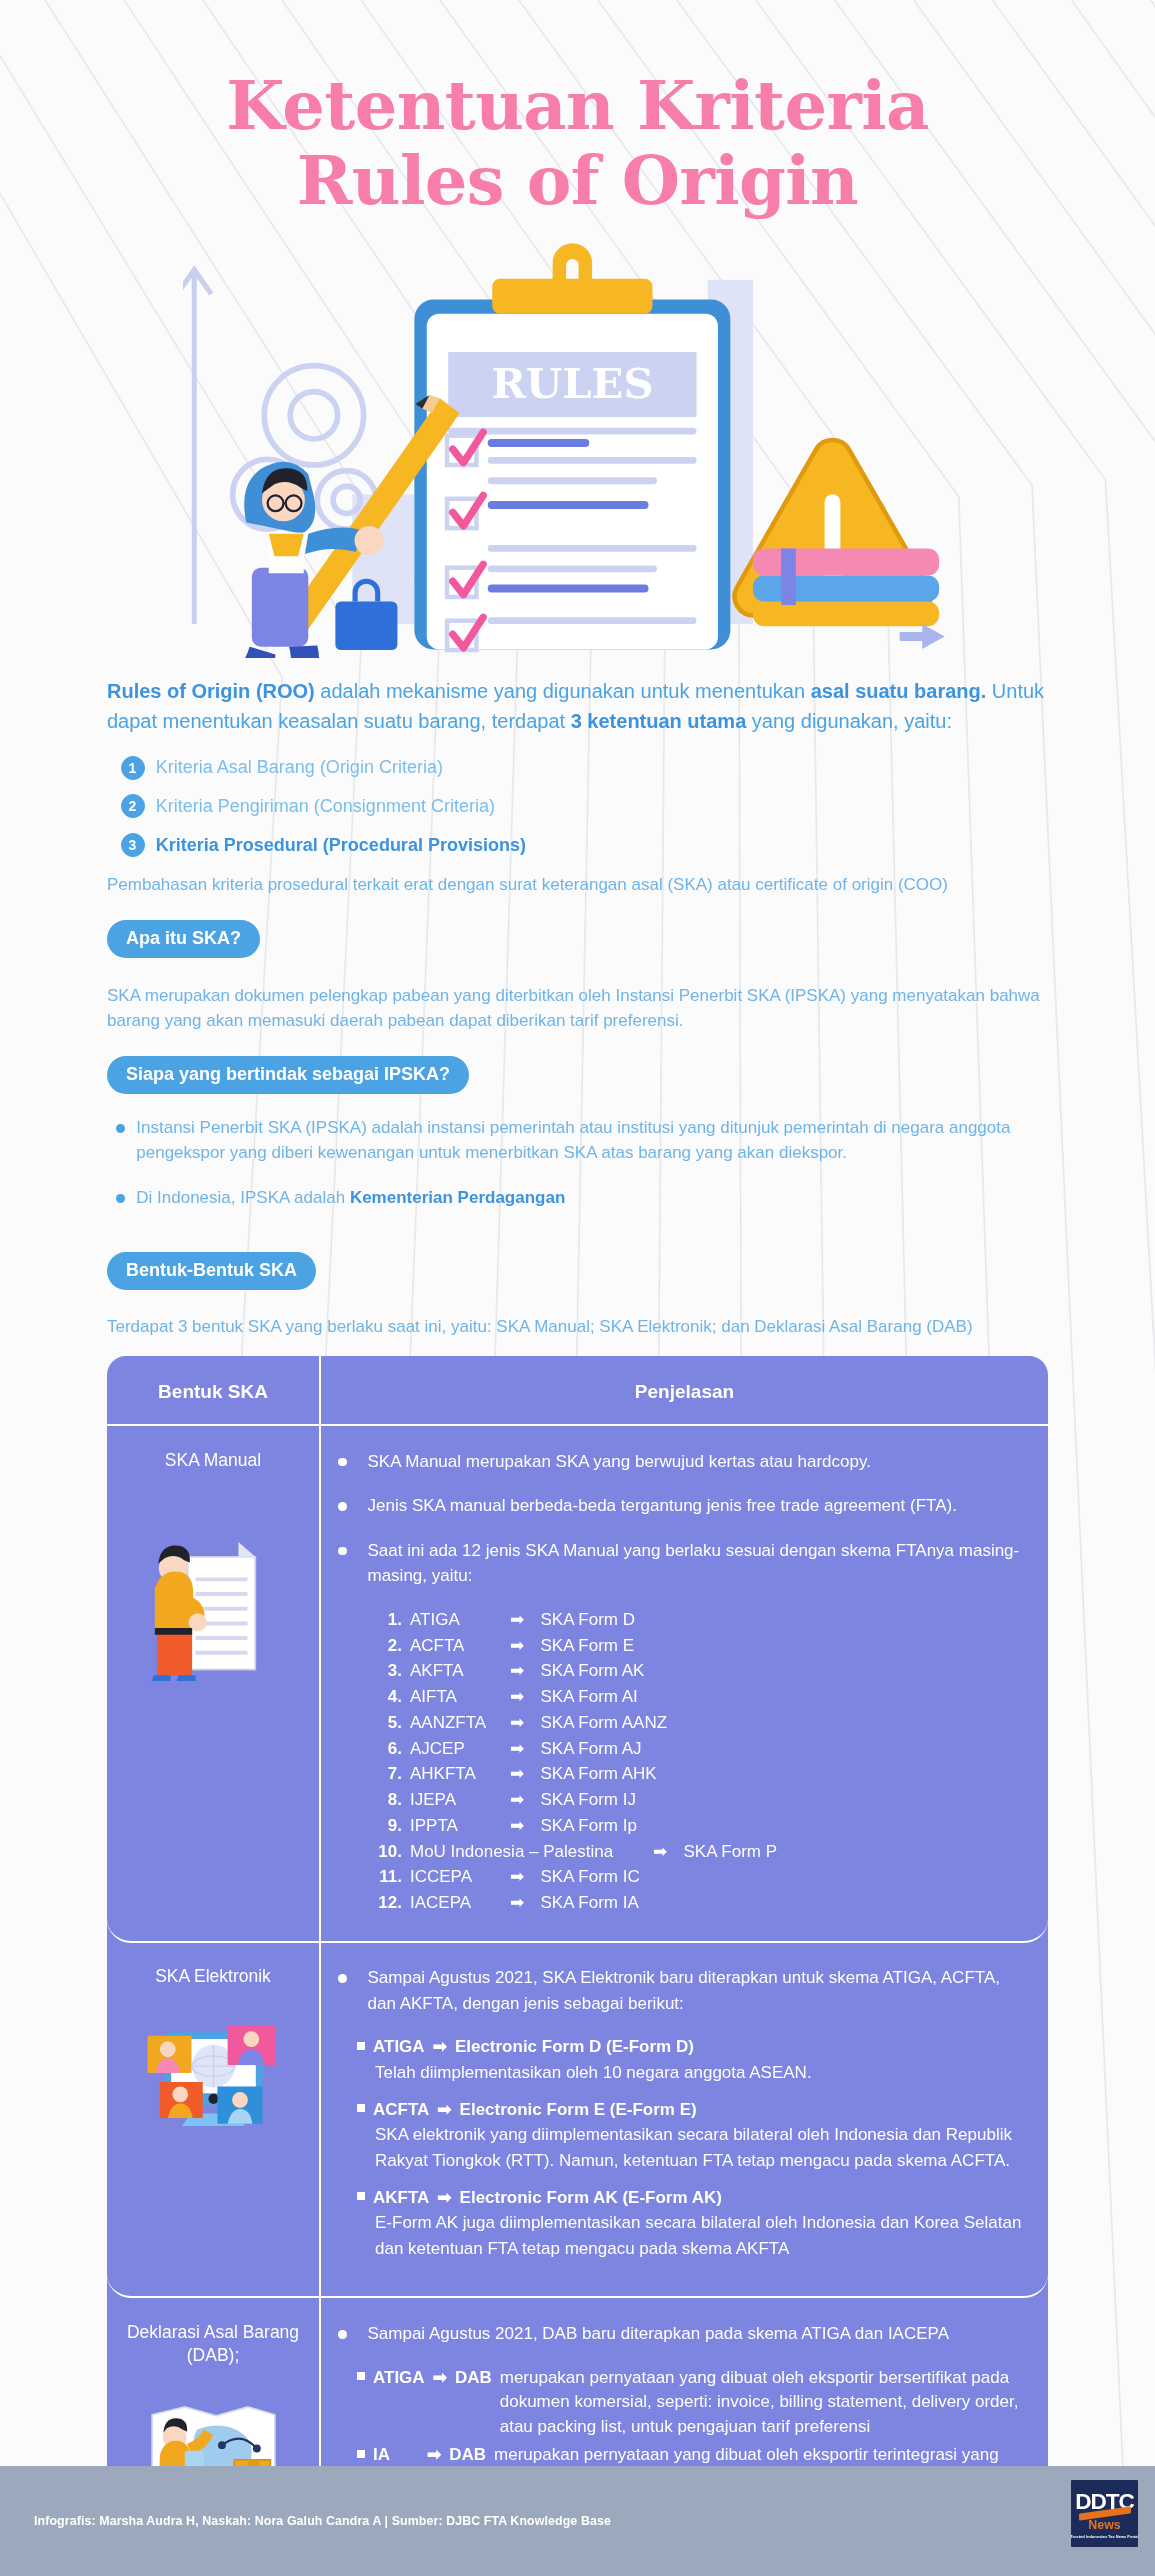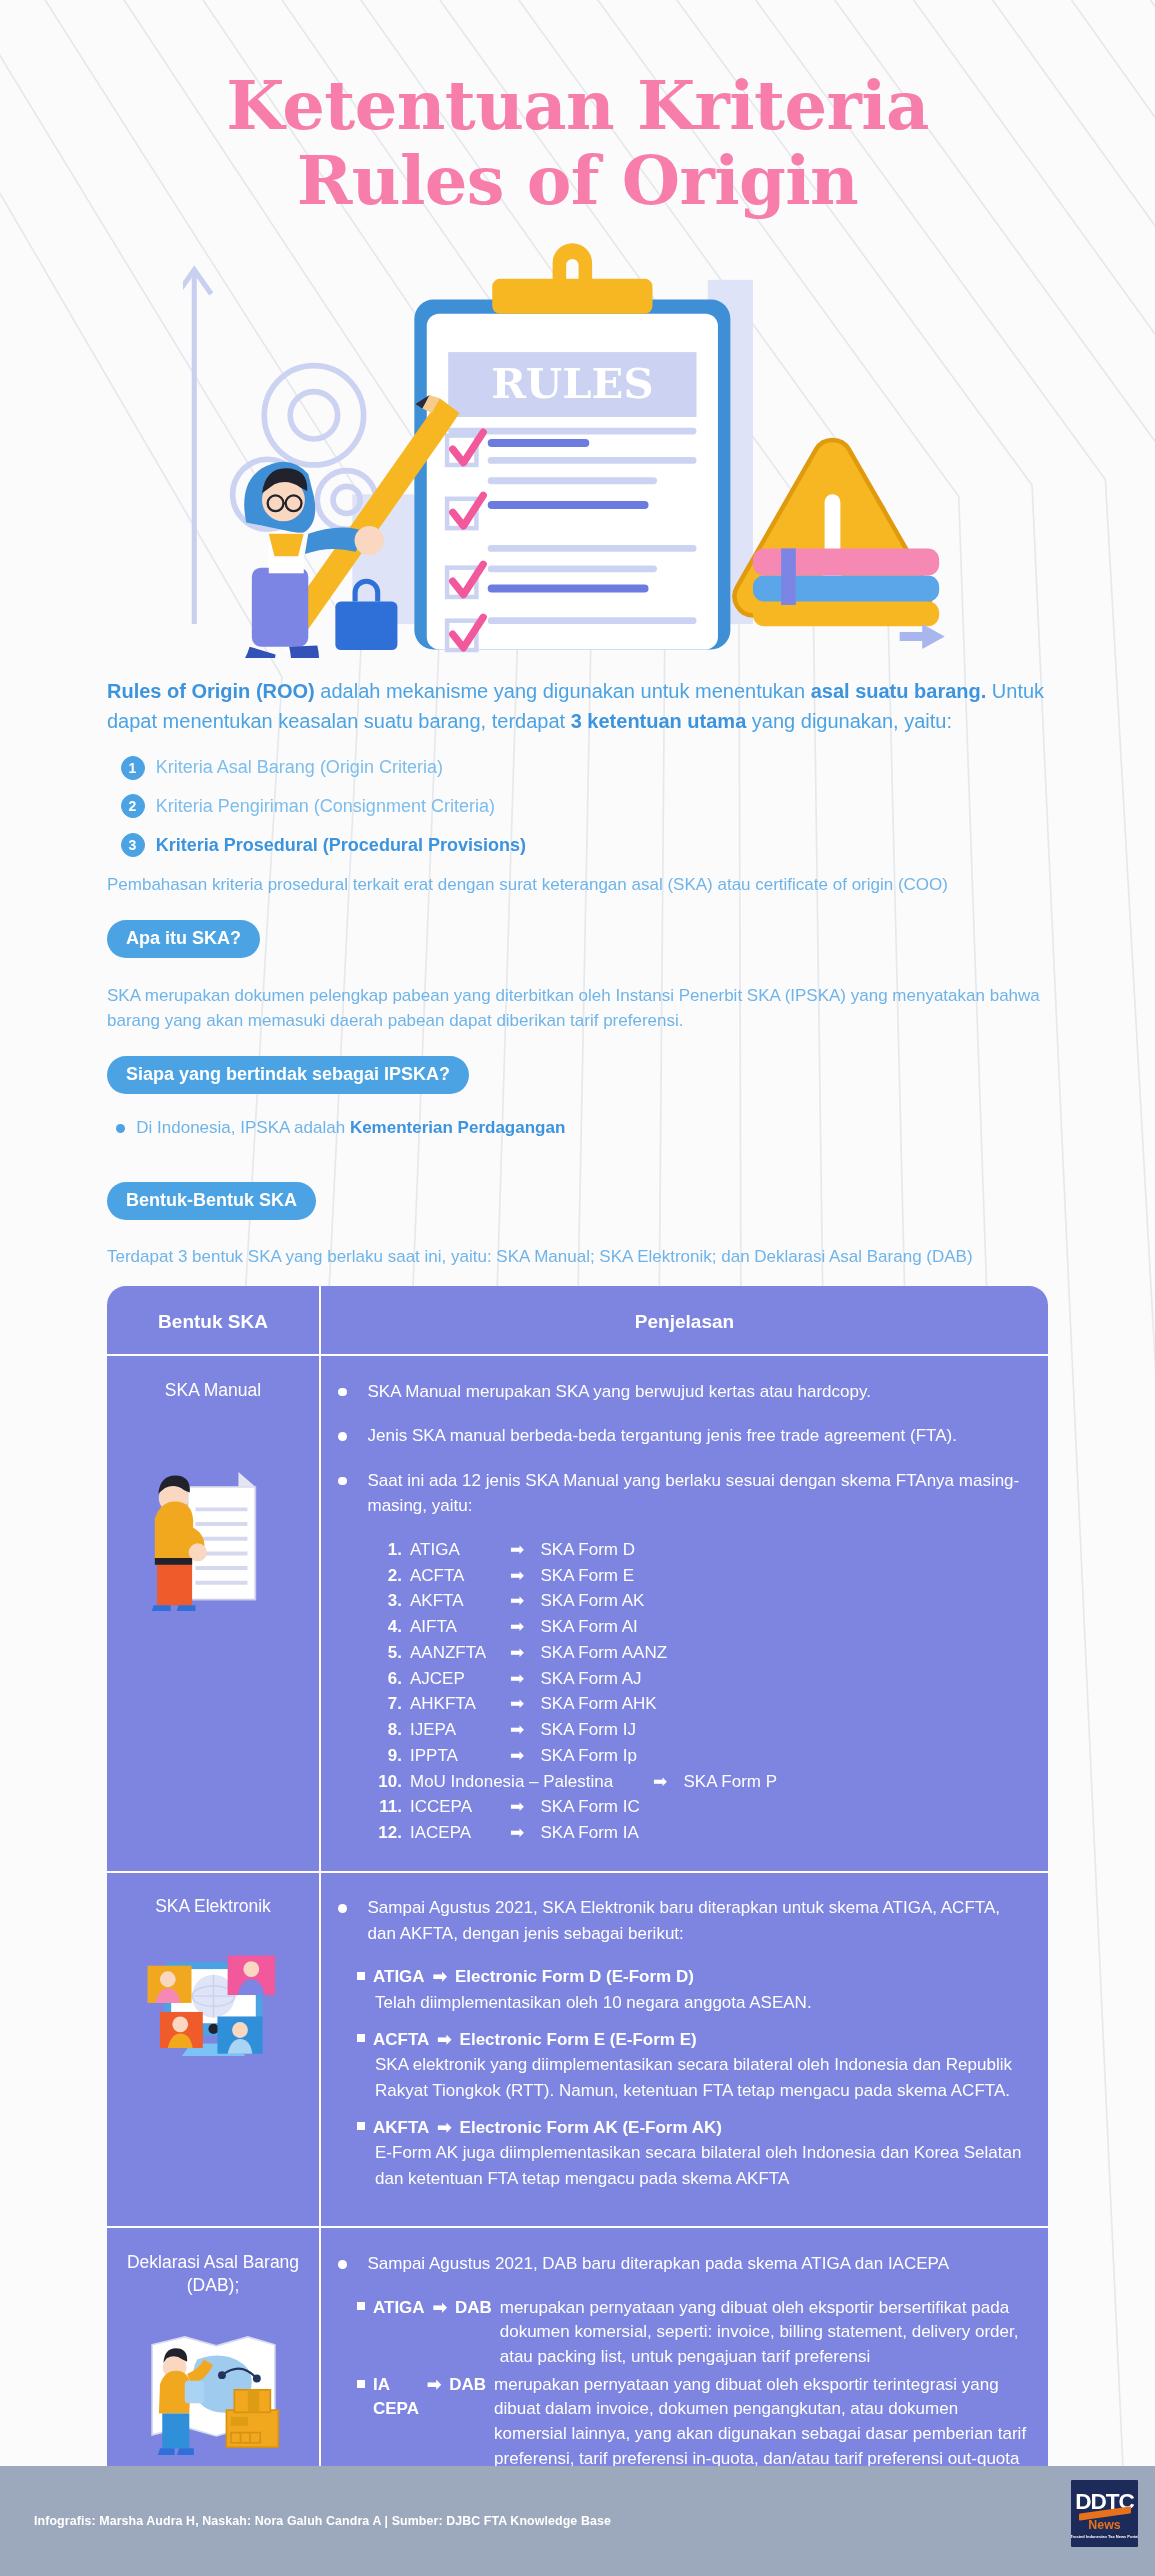--- a/index.html
+++ b/index.html
@@ -105,21 +105,21 @@
     flex:0 0 214px; text-align:center;
     font-weight:700; font-size:19px;
     padding:25px 5.6px 21.4px 5.6px;
     border-right:2.3px solid #ffffff;
   }
   .tbl-head .c2{
     flex:1; text-align:center;
     font-weight:700; font-size:19px;
     padding:25px 5.6px 21.4px 5.6px;
   }
-  .tbl-row{ display:flex; border-bottom:2.3px solid #ffffff; }
+  .tbl-row{ display:flex; border-bottom:2.3px solid #ffffff;border-radius:24px; }
   .tbl-row:last-child{ border-bottom:none; }
   .tbl-row .c1{
     flex:0 0 214px;
     border-right:2.3px solid #ffffff;
     padding:22.6px 10.2px 17px 10.2px;
     text-align:center;
   }
   .tbl-row .c2{ flex:1; padding:22.6px 19px 22.6px 17px; }
   .rowlabel{ font-size:17.5px; line-height:1.3; color:#fff; }
 
@@ -349,20 +349,24 @@
       </div>
     </div>
 
     <div class="para">Pembahasan kriteria prosedural terkait erat dengan surat keterangan asal (SKA) atau certificate of origin (COO)</div>
 
     <div class="pill">Apa itu SKA?</div>
     <div class="para">SKA merupakan dokumen pelengkap pabean yang diterbitkan oleh Instansi Penerbit SKA (IPSKA) yang menyatakan bahwa barang yang akan memasuki daerah pabean dapat diberikan tarif preferensi.</div>
 
     <div class="pill">Siapa yang bertindak sebagai IPSKA?</div>
     <div class="bullets">
+      <div class="bul">
+        <span class="dot"></span>
+        <span>Instansi Penerbit SKA (IPSKA) adalah instansi pemerintah atau institusi yang ditunjuk pemerintah di negara anggota pengekspor yang diberi kewenangan untuk menerbitkan SKA atas barang yang akan diekspor.</span>
+      </div>
       <div class="bul">
         <span class="dot"></span>
         <span><span>Di Indonesia, IPSKA adalah </span><b>Kementerian Perdagangan</b></span>
       </div>
     </div>
 
     <div class="pill">Bentuk-Bentuk SKA</div>
     <div class="para">Terdapat 3 bentuk SKA yang berlaku saat ini, yaitu: SKA Manual; SKA Elektronik; dan Deklarasi Asal Barang (DAB)</div>
 
     

